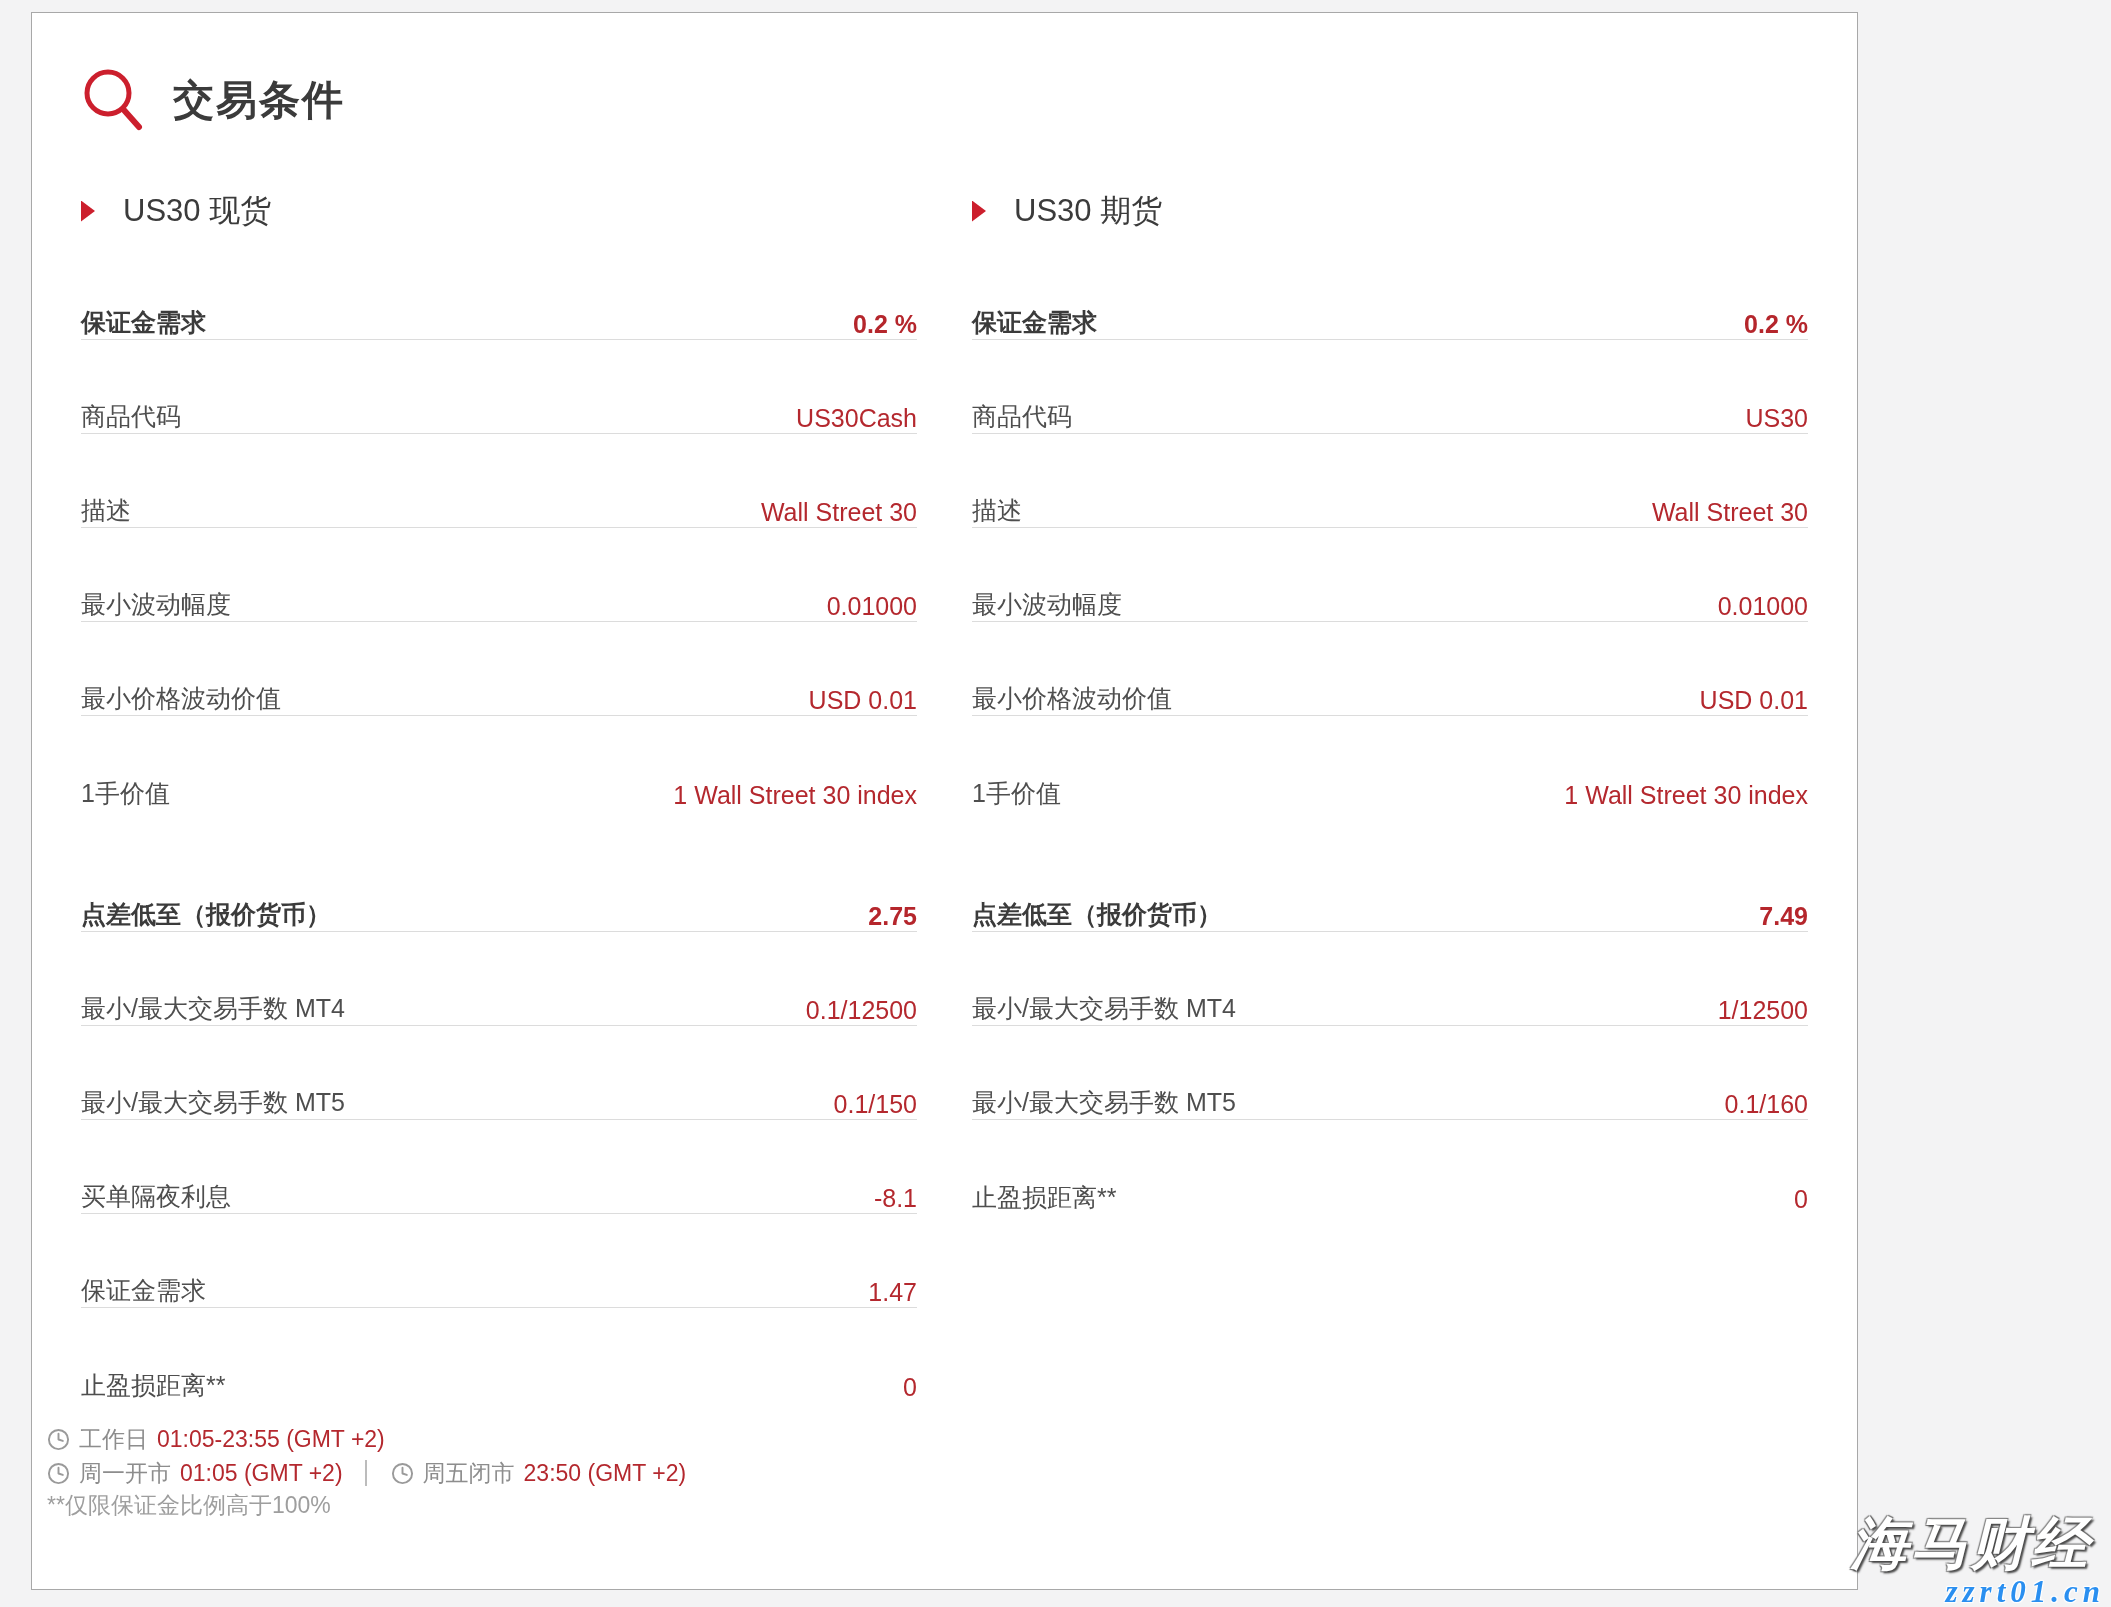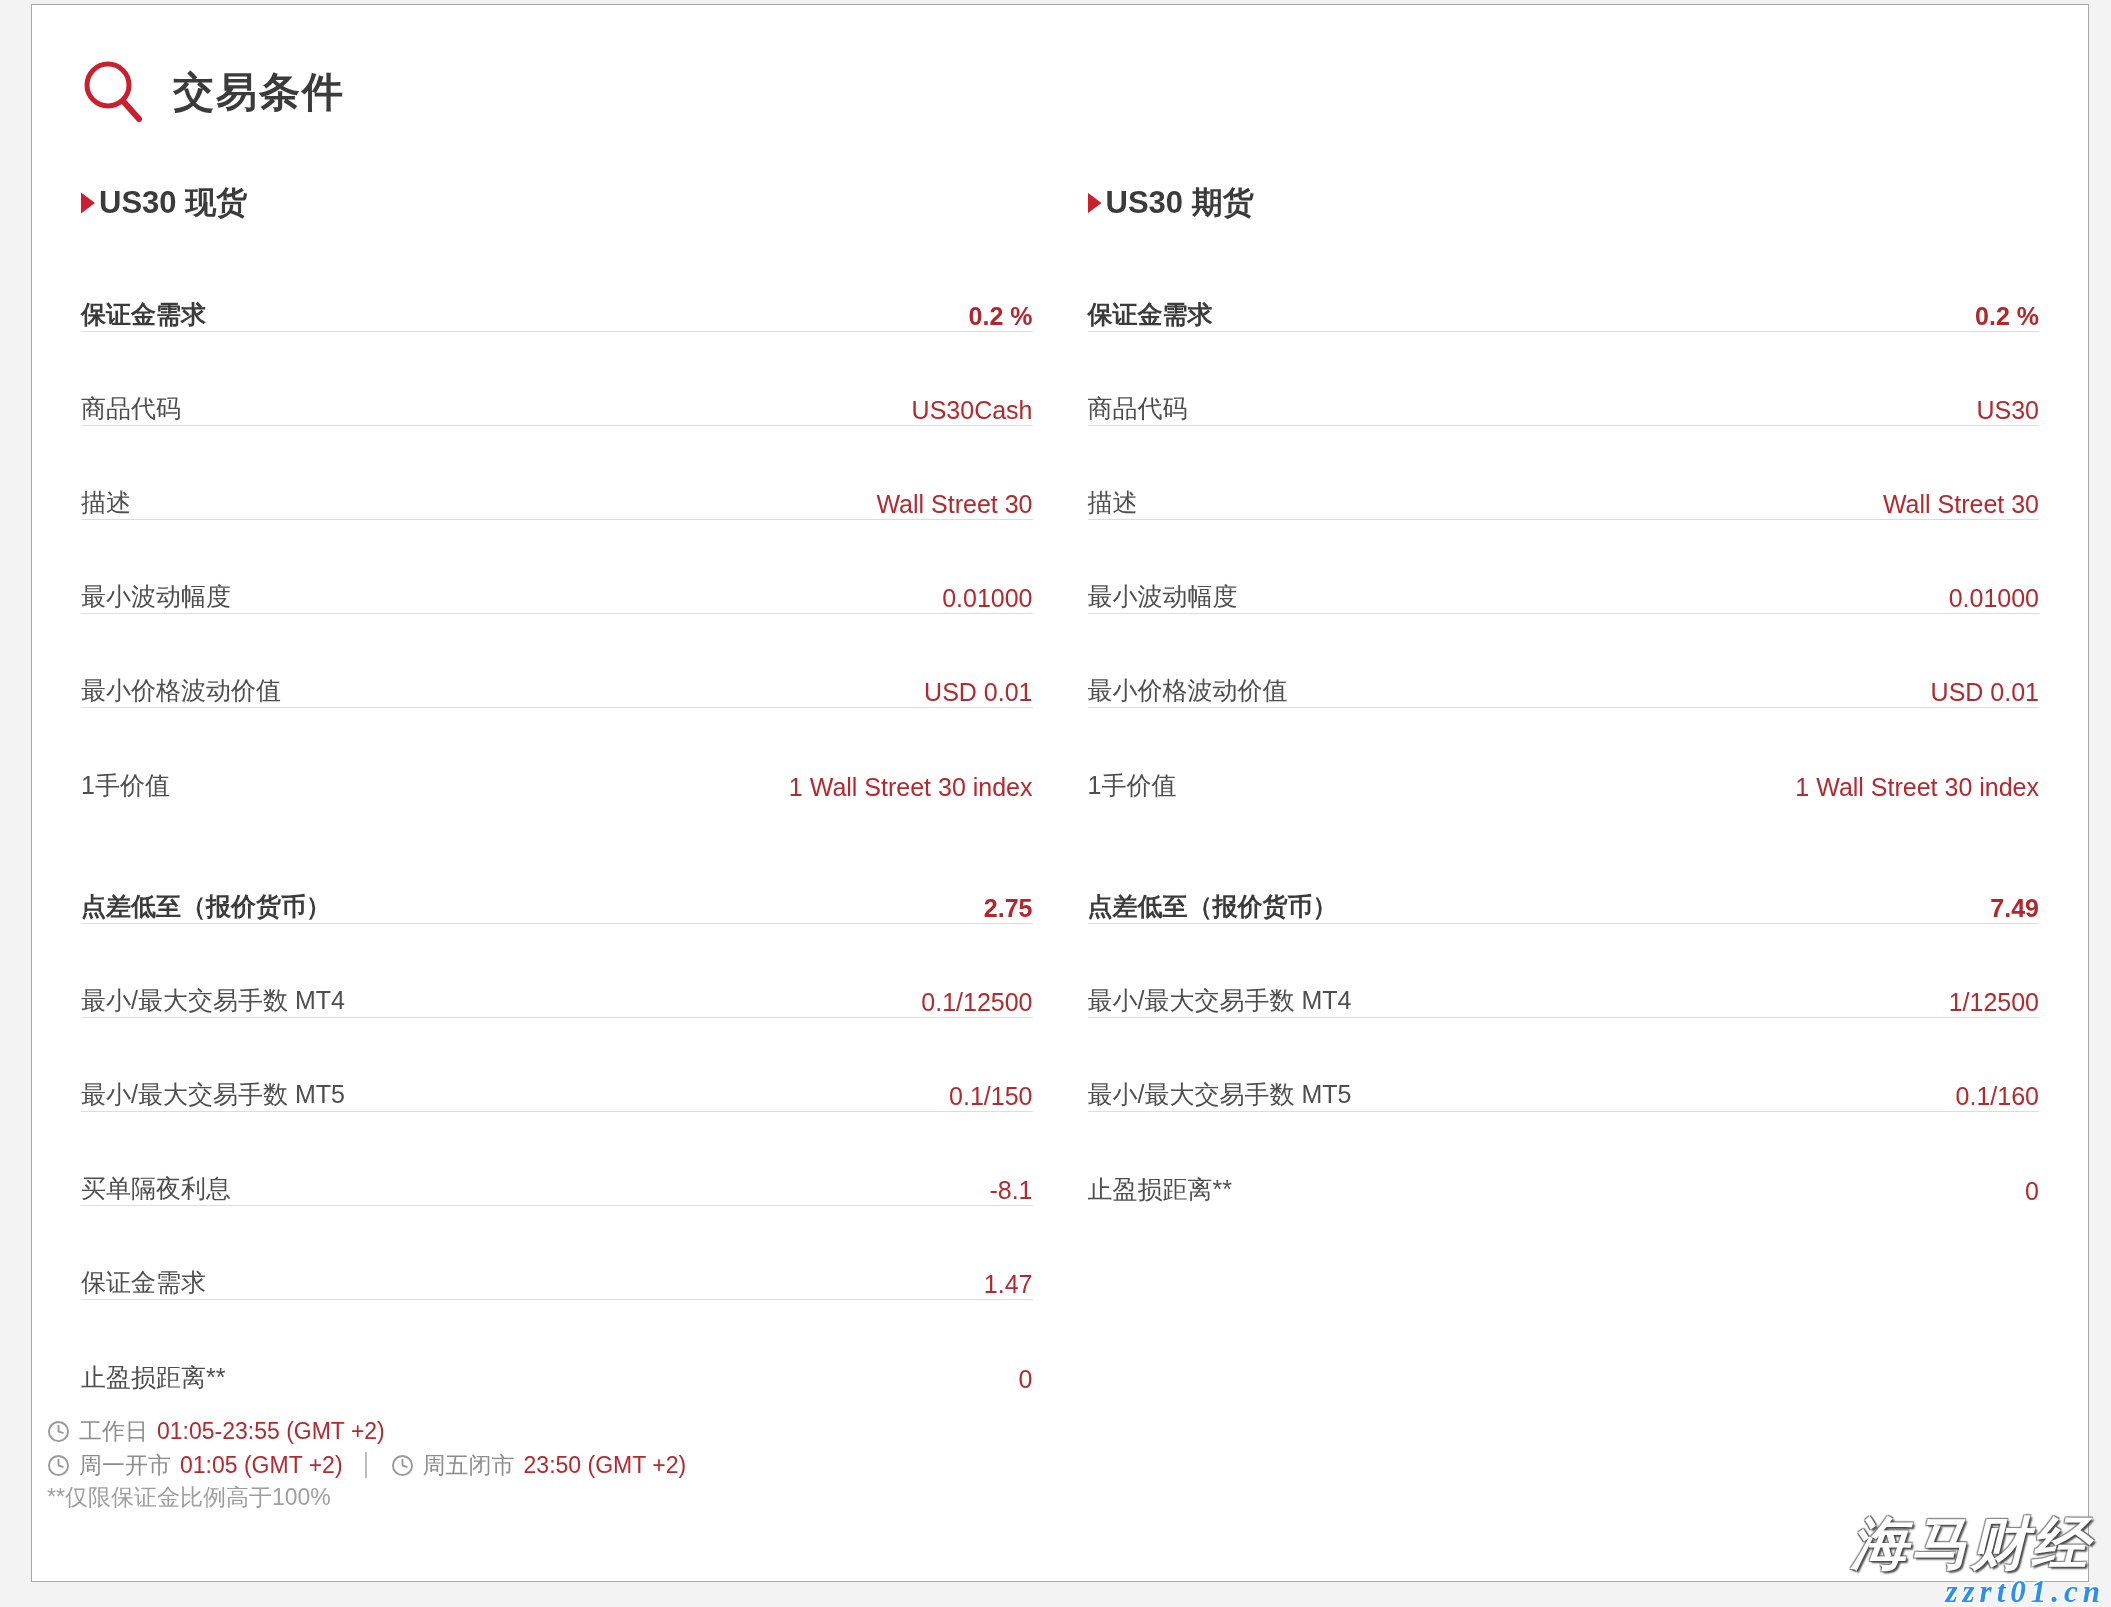--- a/index.html
+++ b/index.html
@@ -3,43 +3,43 @@
 <meta charset="utf-8">
 <style>
   * { margin:0; padding:0; box-sizing:border-box; }
   html,body { width:2111px; height:1607px; overflow:hidden; }
   body {
     background:#f3f3f4;
     font-family:"Liberation Sans","DejaVu Sans",sans-serif;
     position:relative;
   }
   .content {
-    position:absolute; left:31px; top:4px;
-    width:2058px; height:1578px;
+    position:absolute; left:31px; top:12px;
+    width:1827px; height:1578px;
     background:#ffffff;
     border:1px solid #a8a8a8;
   }
   
   .page-header {
     margin:52px 0 0 49px;
     display:flex; align-items:center; gap:26px; height:70px;
   }
   .magnifier { width:66px; height:70px; flex:0 0 auto; }
   .page-title {
     font-size:41px; font-weight:bold; color:#3b3b3b; letter-spacing:2px;
   }
   
   .grid {
     margin:54px 49px 0 49px;
     display:grid; grid-template-columns:1fr 1fr; column-gap:55px;
     align-items:start;
   }
   .section-title {
-    display:flex; align-items:center; gap:4px;
-    font-size:31px; font-weight:bold; color:#3b3b3b;
+    display:flex; align-items:center; gap:28px;
+    font-size:31px; font-weight:normal; color:#3b3b3b;
     height:44px;
   }
   .tri {
     width:14px; height:21px; background:#cc1f2d;
     clip-path:polygon(0 0,100% 50%,0 100%);
     flex:0 0 auto;
   }
   .rows { margin-top:13px; }
   .row {
     display:flex; justify-content:space-between; align-items:flex-end;

